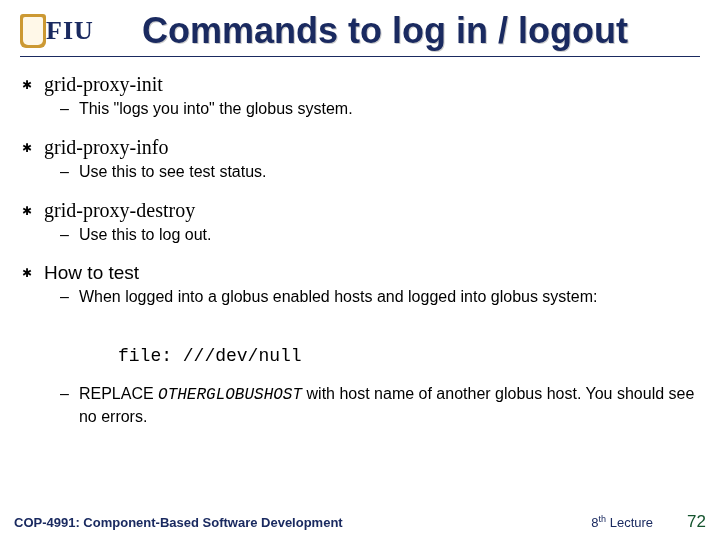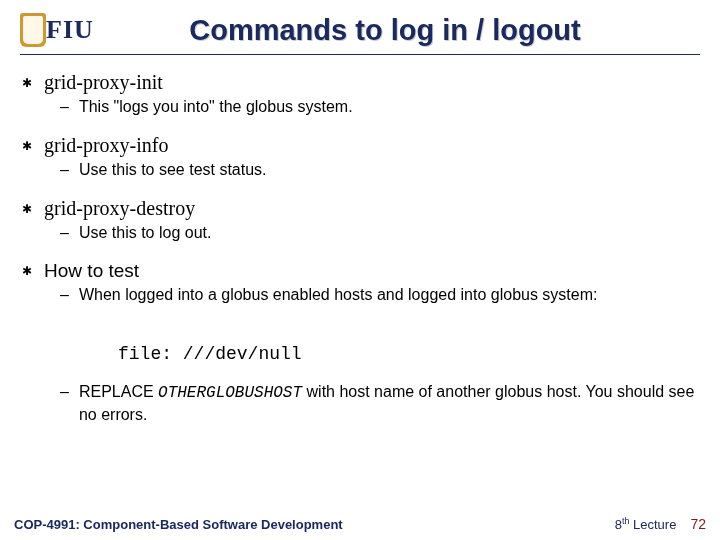--- a/index.html
+++ b/index.html
@@ -45,21 +45,21 @@
     font-weight: bold;
     font-size: 26px;
     color: #1a2a60;
     letter-spacing: 1px;
   }
 
   .title {
     flex: 1;
     text-align: center;
     font-family: Arial, Helvetica, sans-serif;
-    font-size: 29px;
+    font-size: 36px;
     font-weight: bold;
     color: #1a2a60;
     text-shadow: 1px 1px 0 #ccc;
     padding-right: 40px;
   }
 
   .content {
     padding: 0 2px;
   }
 
@@ -123,21 +123,21 @@
     position: absolute;
     left: 0; right: 0; bottom: 8px;
     display: flex;
     align-items: baseline;
     padding: 0 14px;
     font-size: 13px;
   }
   .course { color: #1a2a60; font-weight: bold; flex: 0 0 auto; }
   .lecture { margin-left: auto; color: #1a2a60; font-weight: normal; }
   .sup { font-size: 9px; vertical-align: super; }
-  .pagenum { margin-left: 14px; color: #7f1d1d; font-size: 14px; }
+  .pagenum { margin-left: 34px; color: #14532d; font-size: 17px; }
 </style>
 </head>
 <body>
 
 <div class="slide">
 
   <div class="header">
     <div class="logo">
       <div class="crest"></div>
       <span class="fiu">FIU</span>

